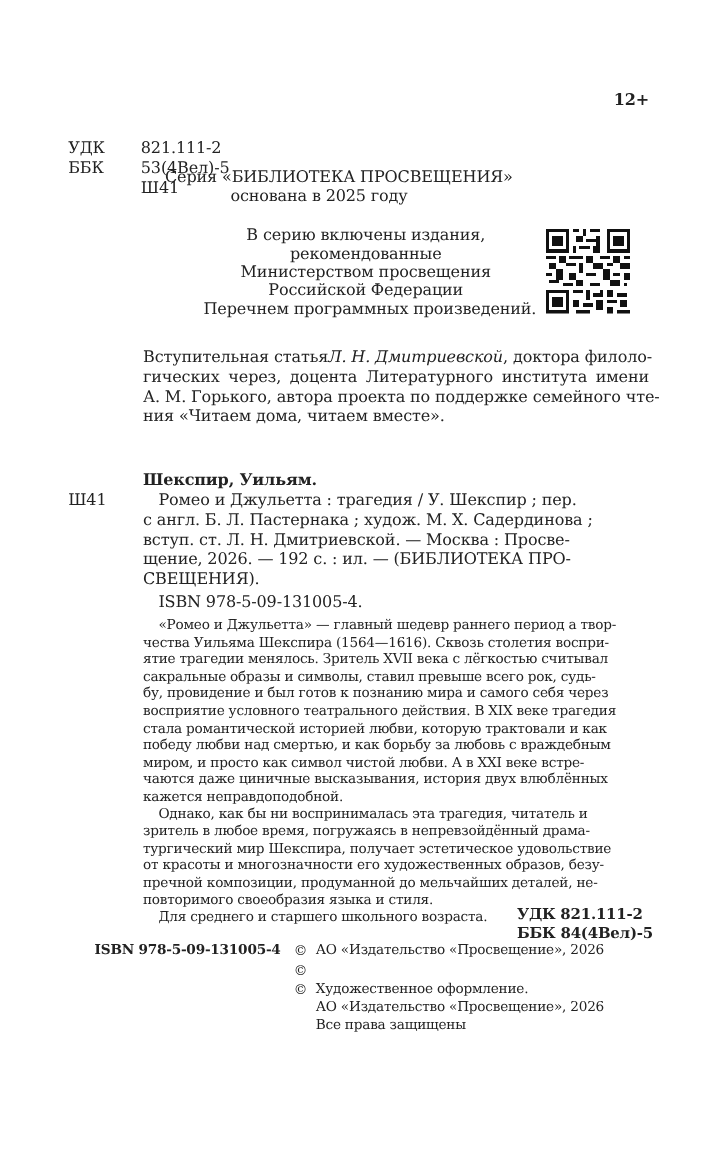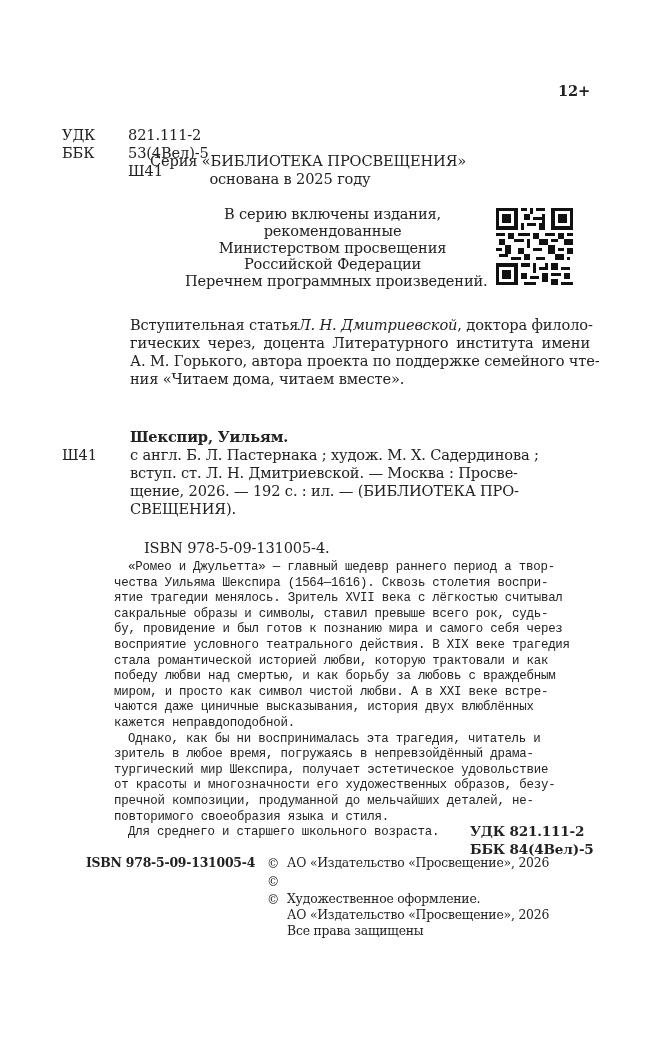--- a/index.html
+++ b/index.html
@@ -38,21 +38,21 @@
   #intro .line { height: 18px; line-height: 18px; }
 
   
   #biblio-author { left: 130px; top: 428px; height: 18px; line-height: 18px; }
   #biblio-code { left: 62px; top: 446px; height: 18px; line-height: 18px; }
   #biblio { left: 130px; width: 460px; top: 446px; }
   #biblio .line { height: 18px; line-height: 18px; }
   #isbn-main { left: 130px; top: 538px; height: 20px; line-height: 20px; }
 
   
-  #annot { left: 114px; width: 460px; top: 560px; font-family: Liberation Mono, monospace; }
+  #annot { left: 130px; width: 460px; top: 560px; }
   #annot .line { height: 15.6px; line-height: 15.6px; }
   .ind { padding-left: 14px; }
 
   
   #bottom-class { left: 470px; top: 822px; }
   #bottom-class .line { height: 18px; line-height: 18px; }
 
   
   #footer-isbn { left: 86px; top: 855px; height: 16px; line-height: 16px; }
   #copyright { left: 267px; top: 855px; width: 330px; }
@@ -177,20 +177,21 @@
     <span>института</span>
     <span>имени</span>
   </span>
   <span class="line">А. М. Горького, автора проекта по поддержке семейного чте-</span>
   <span class="line">ния «Читаем дома, читаем вместе».</span>
 </div>
 
 <div id="biblio-author" class="abs f15 b">Шекспир, Уильям.</div>
 <div id="biblio-code" class="abs f15">Ш41</div>
 <div id="biblio" class="abs f15">
+  <span class="line ind">Ромео и Джульетта : трагедия / У. Шекспир ; пер.</span>
   <span class="line">с англ. Б. Л. Пастернака ; худож. М. Х. Садердинова ;</span>
   <span class="line">вступ. ст. Л. Н. Дмитриевской. — Москва : Просве-</span>
   <span class="line">щение, 2026. — 192 с. : ил. — (БИБЛИОТЕКА ПРО-</span>
   <span class="line">СВЕЩЕНИЯ).</span>
 </div>
 <div id="isbn-main" class="abs f15 ind" style="padding-left:14px;">ISBN 978-5-09-131005-4.</div>
 
 <div id="annot" class="abs f13">
   <span class="line ind">«Ромео и Джульетта» — главный шедевр раннего период а твор-</span>
   <span class="line">чества Уильяма Шекспира (1564—1616). Сквозь столетия воспри-</span>

